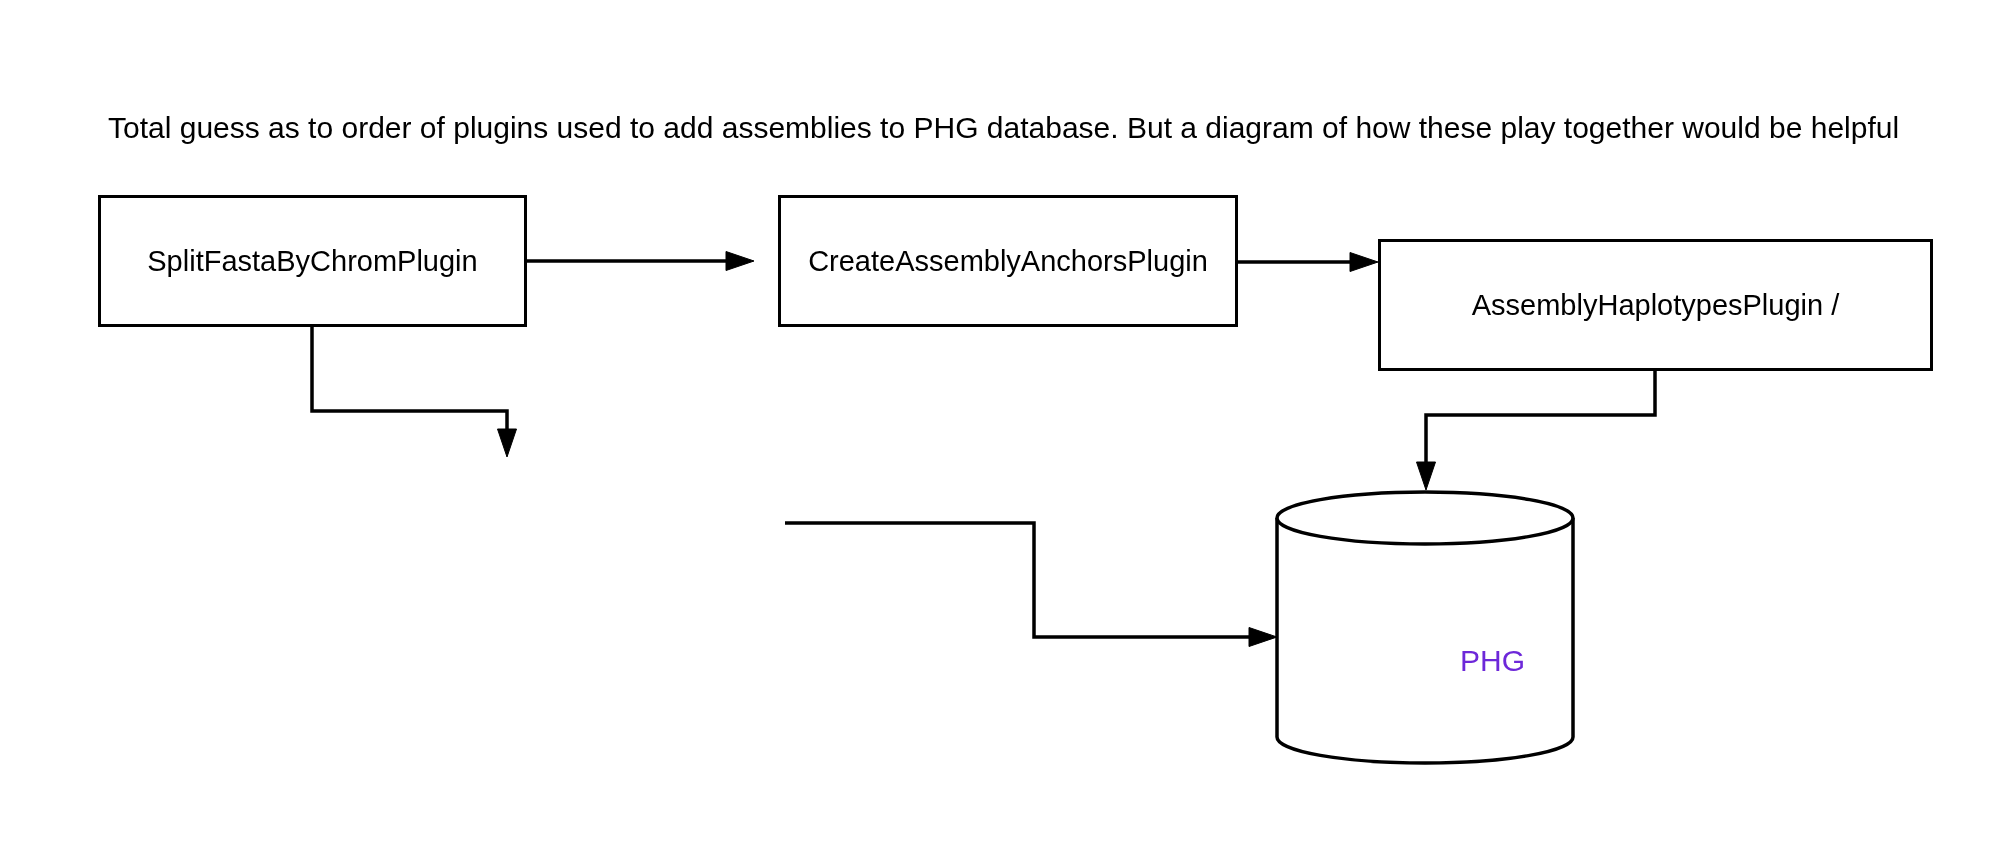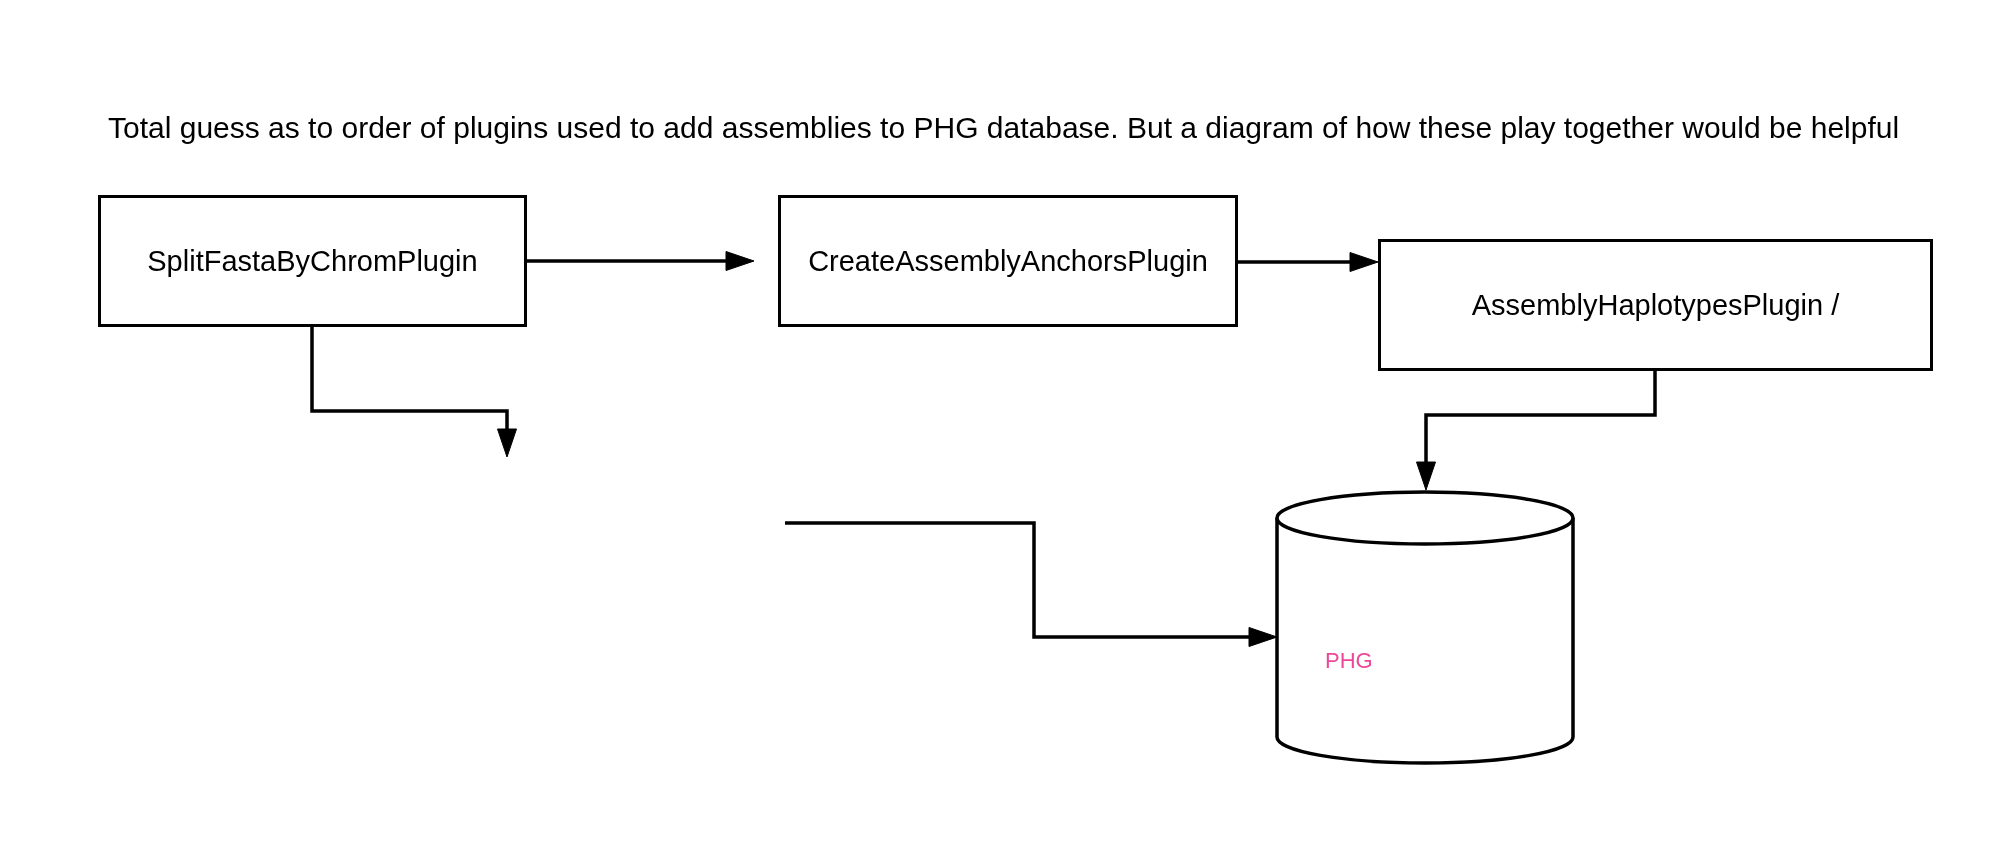--- a/index.html
+++ b/index.html
@@ -65,24 +65,24 @@
   .cyl-shape {
     fill: #ffffff;
     stroke: #000000;
     stroke-width: 3.5;
   }
   .cyl-label {
     position: absolute;
     left: 1325px;
     top: 644px;
     width: 200px;
-    text-align: left;
-    font-size: 22px;
+    text-align: right;
+    font-size: 30px;
     line-height: 34px;
-    color: #ec4899;
+    color: #6d28d9;
   }
 </style>
 </head>
 <body>
 
 <div class="stage">
 
   <div class="caption">Total guess as to order of plugins used to add assemblies to PHG database. But a diagram of how these play together would be helpful</div>
 
   <svg class="edges-layer" viewBox="0 0 2000 852" xmlns="http://www.w3.org/2000/svg">

